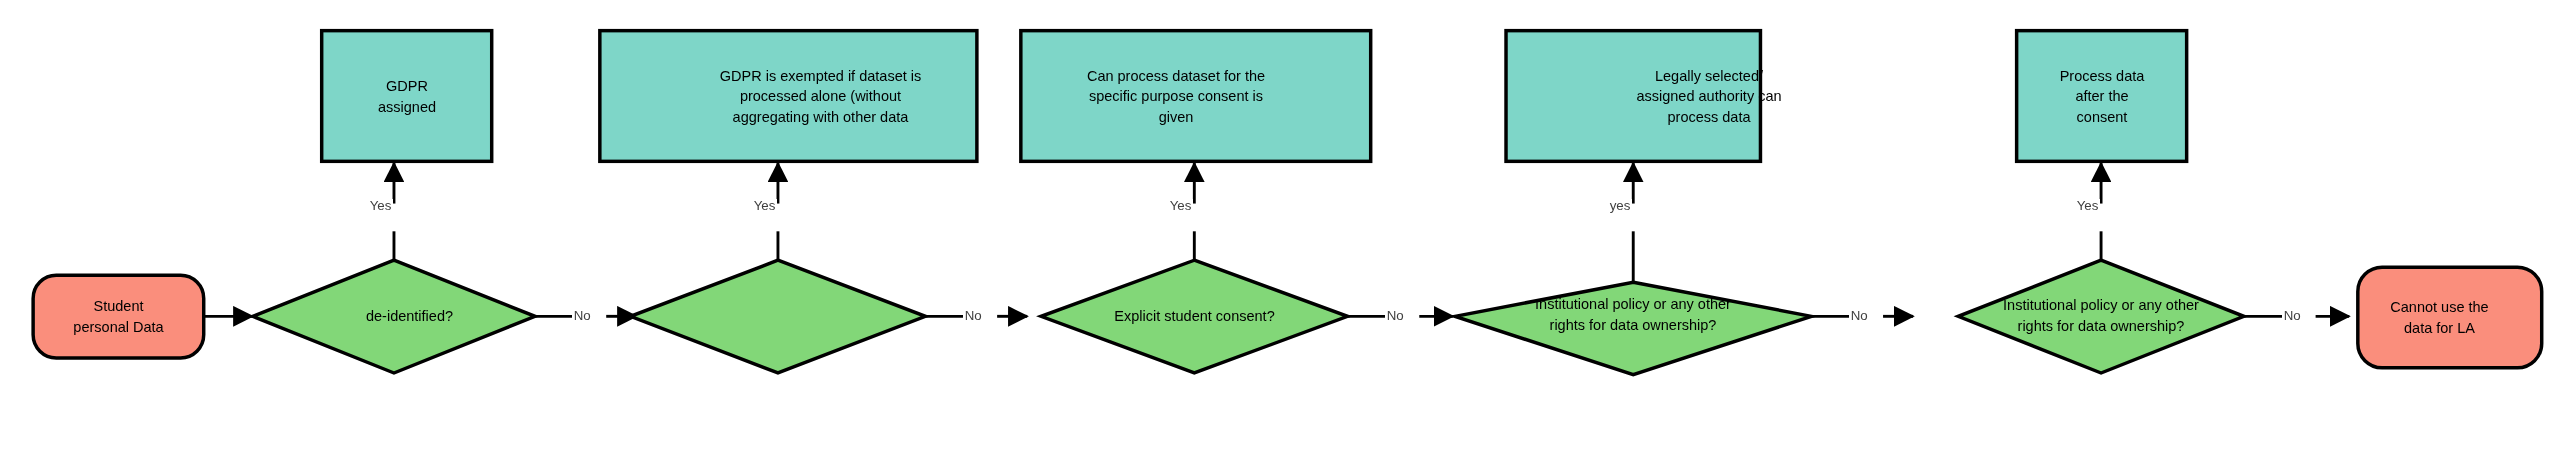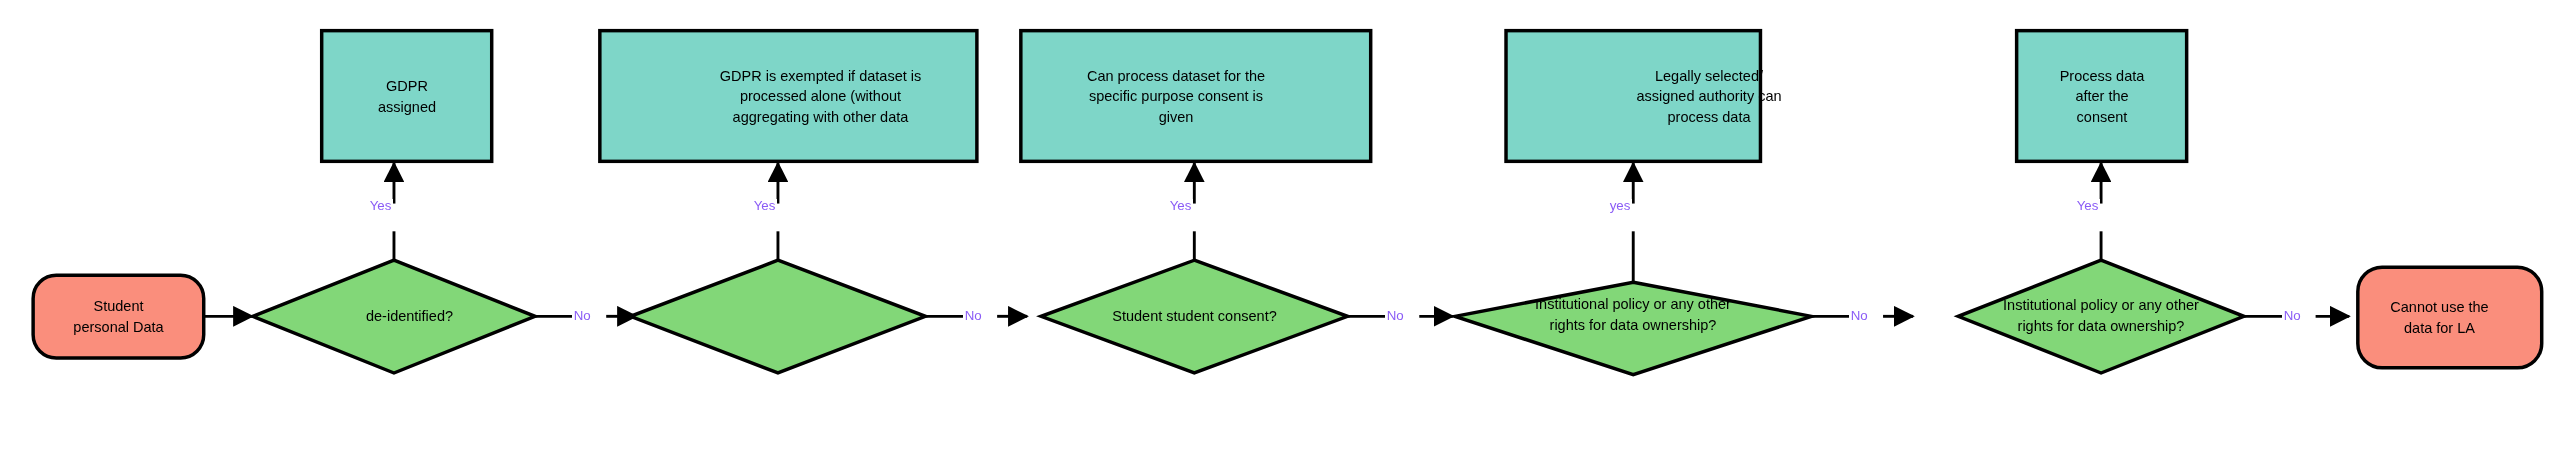--- a/index.html
+++ b/index.html
@@ -34,21 +34,21 @@
     text-align: center;
     color: #000000;
     font-family: "Liberation Sans", sans-serif;
     font-size: 14.5px;
     line-height: 1.42;
     white-space: pre-line;
     pointer-events: none;
   }
   .edge-label {
     position: absolute;
-    color: #8b5cf6;
+    color: #404040;
     font-family: "Liberation Sans", sans-serif;
     font-size: 13.3px;
     line-height: 1;
     background: #ffffff;
     padding: 0 1.7px;
     white-space: nowrap;
   }
   .edge-label.vert { }
 </style>
 </head>
@@ -122,21 +122,21 @@
 
   <div class="node-label" style="left:33px; top:275px; width:171px; height:83px;">Student
 personal Data</div>
 
   <div class="node-label" style="left:2358px; top:267px; width:163px; height:101px;">Cannot  use the
 data for LA</div>
 
   <div class="node-label" style="left:294px; top:290px; width:231px; height:52px;">de-identified?</div>
 
 
-  <div class="node-label" style="left:1057px; top:290px; width:275px; height:52px;">Student student consent?</div>
+  <div class="node-label" style="left:1057px; top:290px; width:275px; height:52px;">Explicit student consent?</div>
 
   <div class="node-label" style="left:1474px; top:287px; width:318px; height:56px;">Institutional policy or any other
 rights for data ownership?</div>
 
   <div class="node-label" style="left:1966px; top:290px; width:270px; height:52px;">Institutional policy or any other
 rights for data ownership?</div>
 
   <div class="node-label" style="left:322px; top:31px; width:170px; height:131px;">GDPR
 assigned</div>
 

